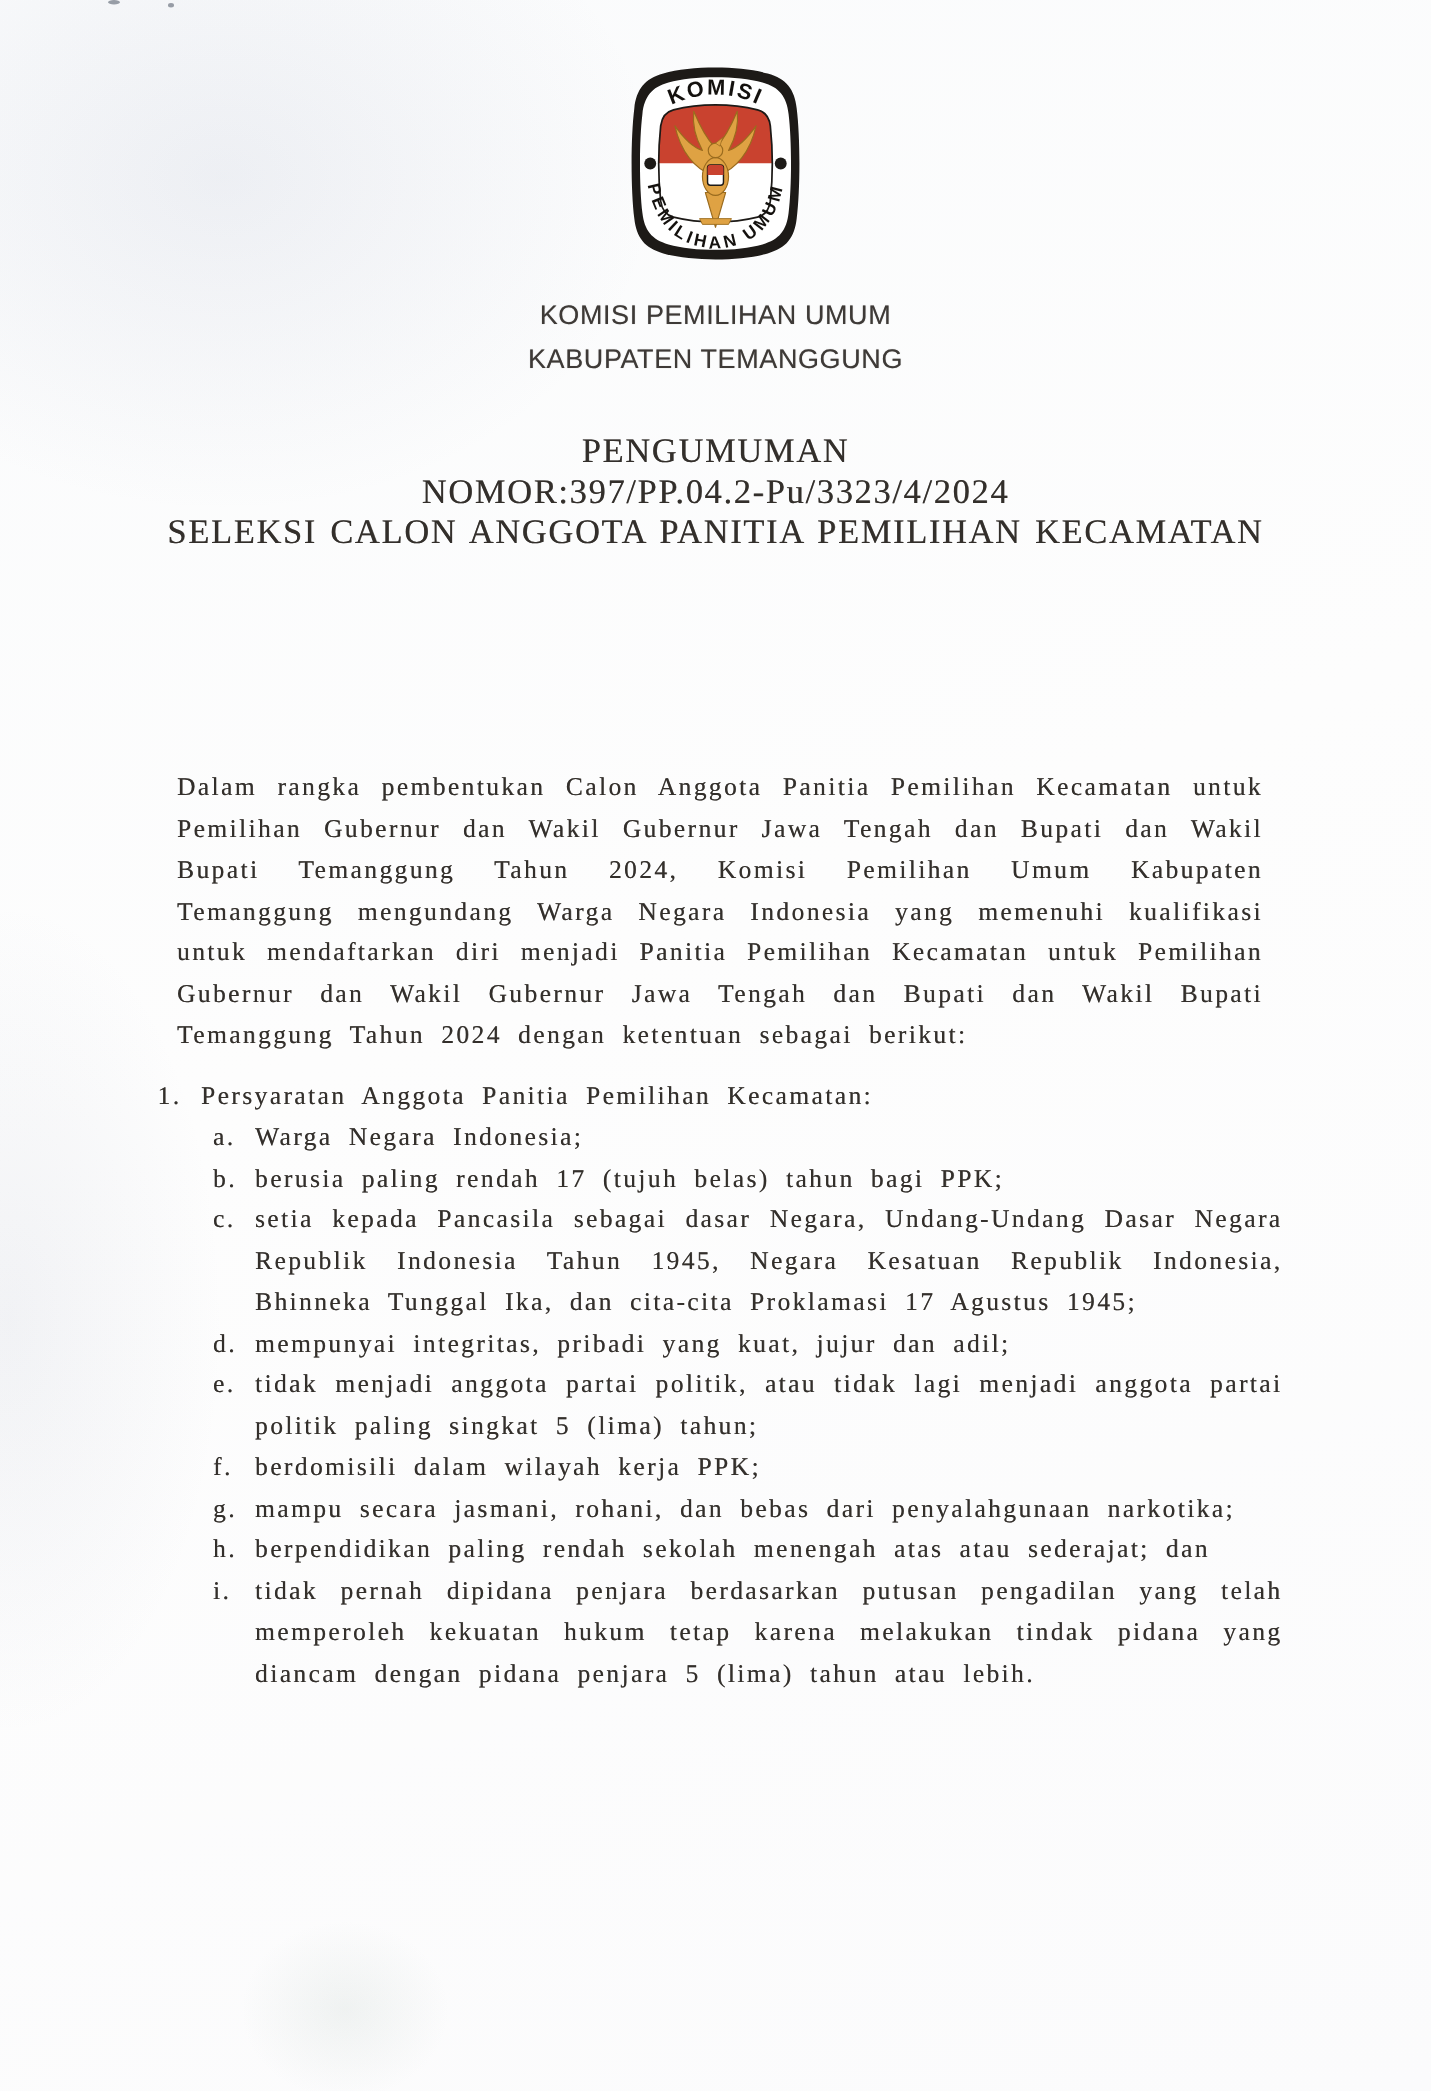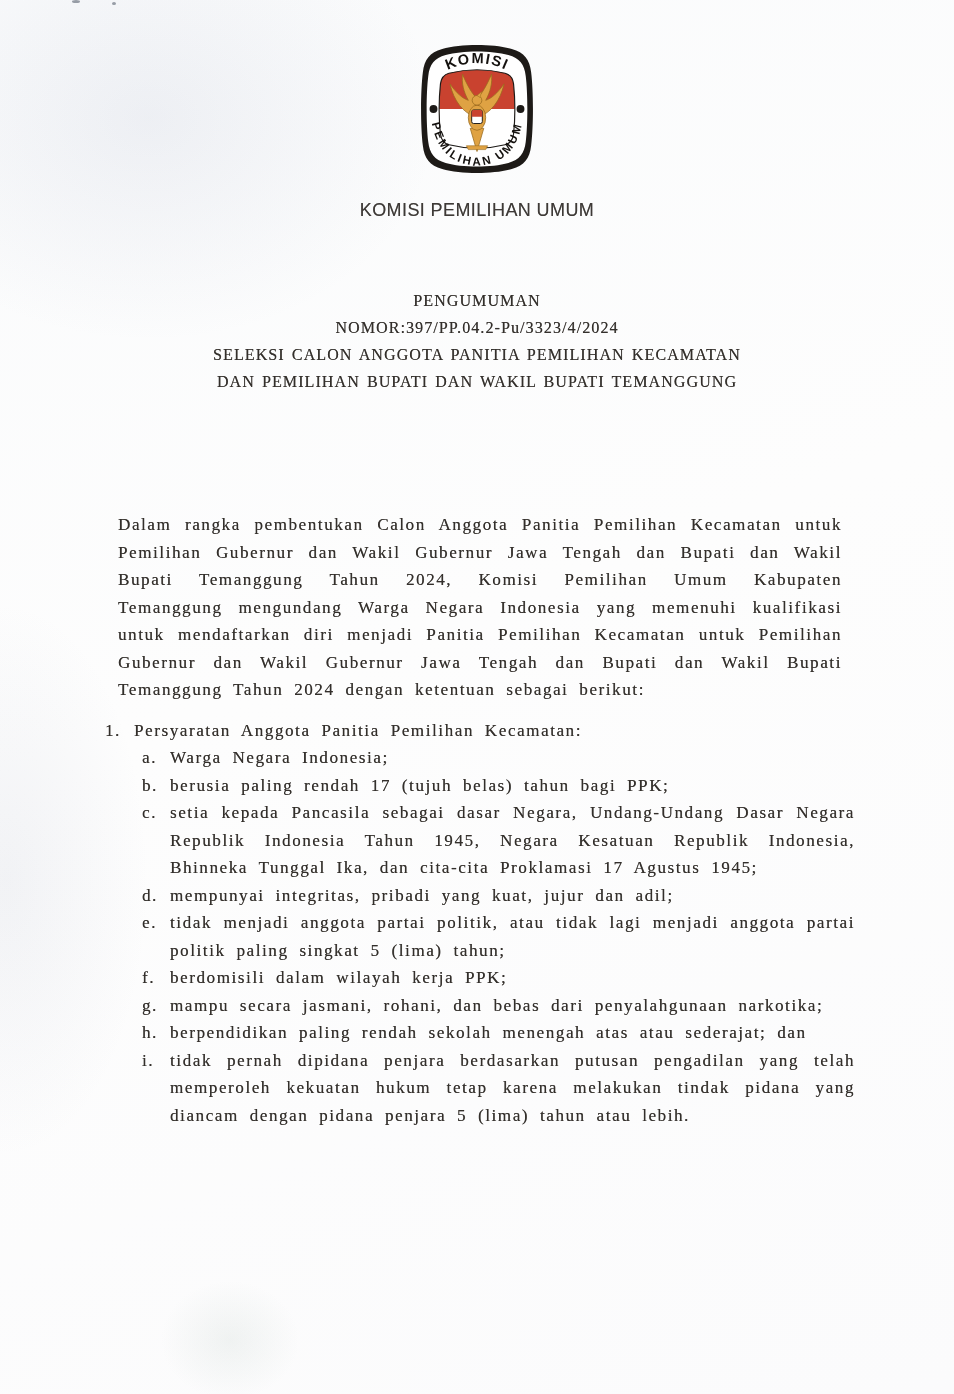--- a/index.html
+++ b/index.html
@@ -29,21 +29,21 @@
 
   .org-header{
     position:absolute;left:0;right:0;top:196px;text-align:center;
     font-family:"Liberation Sans","DejaVu Sans",sans-serif;
     font-size:18px;line-height:29px;letter-spacing:0.4px;color:#3e3a37;
     text-shadow:0 0 0.5px rgba(62,58,55,0.55);
   }
 
   .title-block{
     position:absolute;left:102px;top:287px;width:750px;text-align:center;
-    font-size:16px;line-height:27px;letter-spacing:1.1px;word-spacing:2px;
+    font-size:23px;line-height:27px;letter-spacing:1.1px;word-spacing:2px;
     color:#332f2b;text-shadow:0.2px 0 0.4px rgba(51,47,43,0.65);
   }
   .title-line{white-space:nowrap;}
 
   .content{
     position:absolute;left:105px;top:498px;width:750px;
     font-size:17px;line-height:27.5px;letter-spacing:1.6px;word-spacing:5px;
     color:#332f2b;text-shadow:0.2px 0 0.4px rgba(51,47,43,0.65);
   }
   .intro{margin:13px;text-align:justify;}
@@ -108,27 +108,27 @@
         <textPath href="#arcTop" startOffset="50%" text-anchor="middle">KOMISI</textPath>
       </text>
       <text font-family="Liberation Sans, sans-serif" font-size="12" font-weight="bold" letter-spacing="2.4" fill="#14110e">
         <textPath href="#arcBottom" startOffset="50%" text-anchor="middle">PEMILIHAN UMUM</textPath>
       </text>
     </svg>
   </div>
 
   <div class="org-header">
     <div>KOMISI PEMILIHAN UMUM</div>
+    <div>KABUPATEN TEMANGGUNG</div>
   </div>
 
   <div class="title-block">
     <div class="title-line">PENGUMUMAN</div>
     <div class="title-line">NOMOR:397/PP.04.2-Pu/3323/4/2024</div>
     <div class="title-line">SELEKSI CALON ANGGOTA PANITIA PEMILIHAN KECAMATAN</div>
-    <div class="title-line">DAN PEMILIHAN BUPATI DAN WAKIL BUPATI TEMANGGUNG</div>
   </div>
 
   <div class="content">
     <p class="intro">Dalam rangka pembentukan Calon Anggota Panitia Pemilihan Kecamatan untuk Pemilihan Gubernur dan Wakil Gubernur Jawa Tengah dan Bupati dan Wakil Bupati Temanggung Tahun 2024, Komisi Pemilihan Umum Kabupaten Temanggung mengundang Warga Negara Indonesia yang memenuhi kualifikasi untuk mendaftarkan diri menjadi Panitia Pemilihan Kecamatan untuk Pemilihan Gubernur dan Wakil Gubernur Jawa Tengah dan Bupati dan Wakil Bupati Temanggung Tahun 2024 dengan ketentuan sebagai berikut:</p>
 
     <div class="req">
       <div class="req-head">
         <span class="req-num">1.</span>
         <span class="req-title">Persyaratan Anggota Panitia Pemilihan Kecamatan:</span>
       </div>

